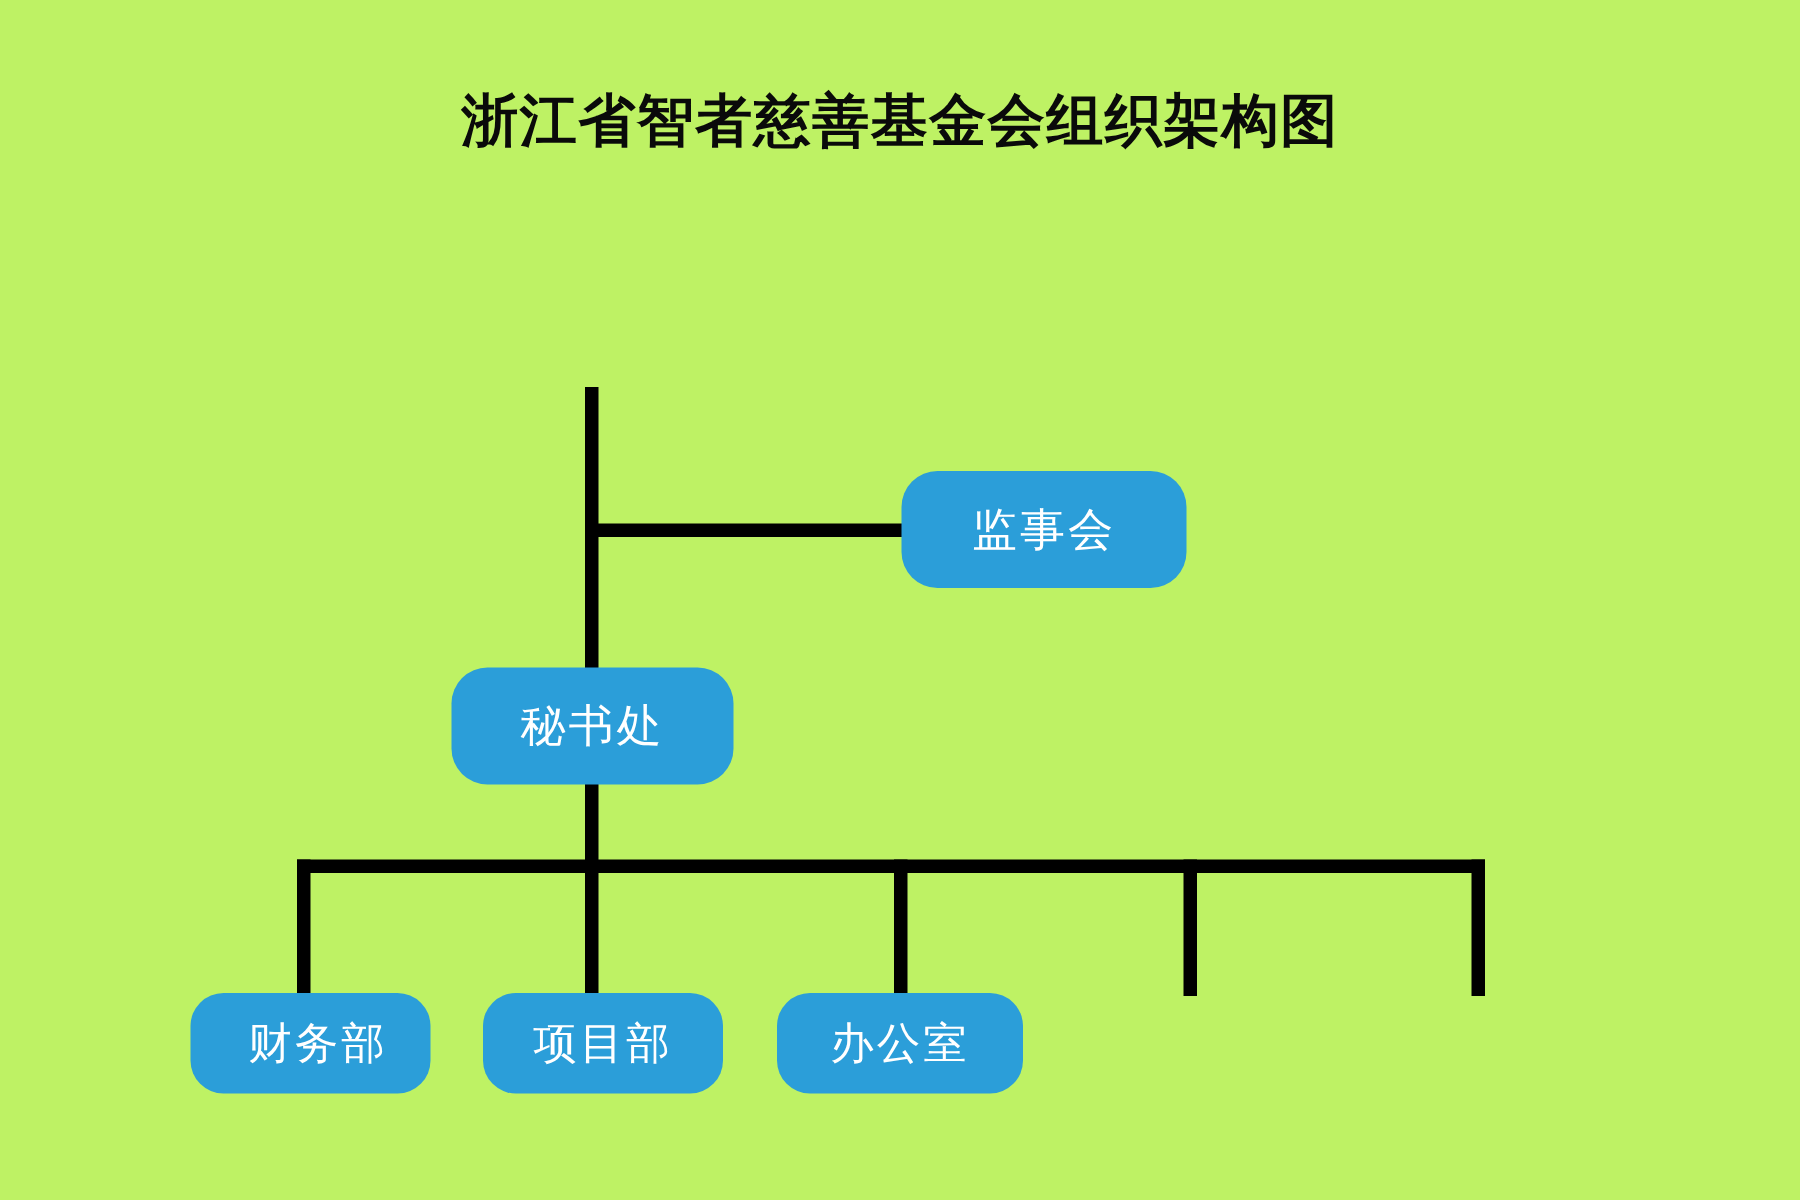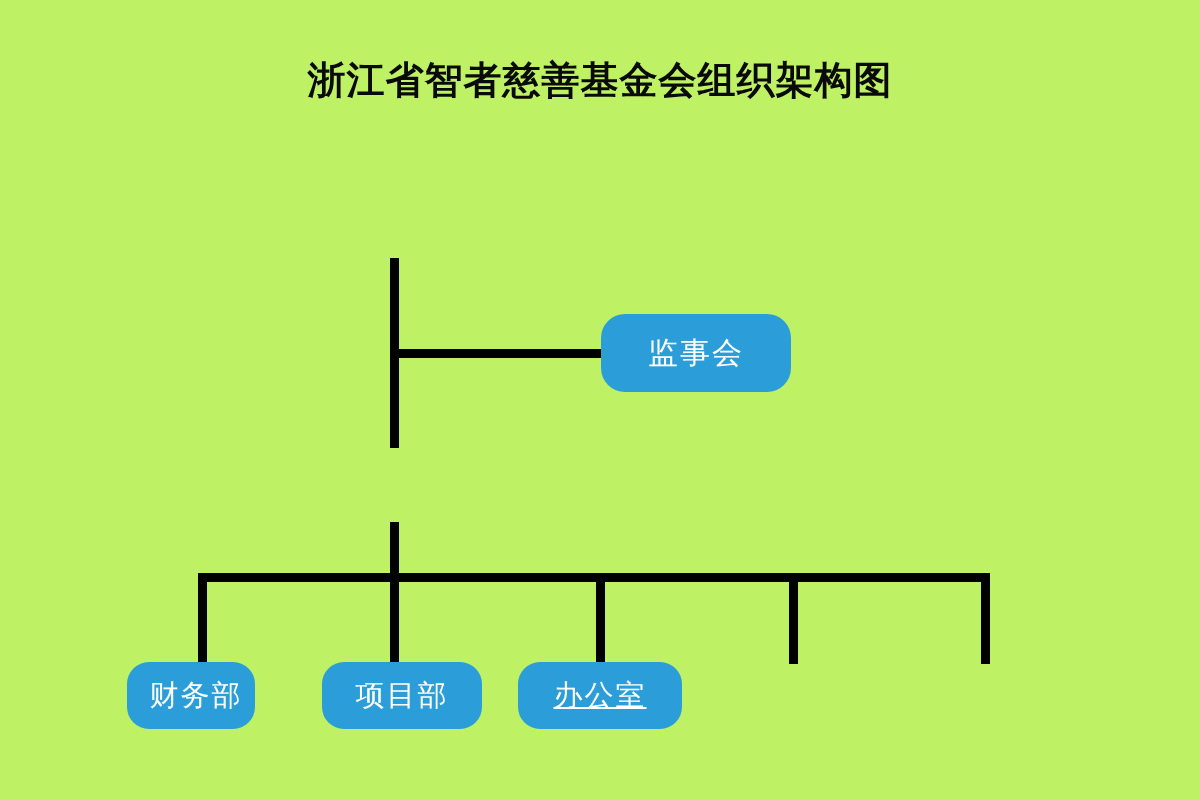--- a/index.html
+++ b/index.html
@@ -42,23 +42,23 @@
   .connector {
     position: absolute;
     background: #000000;
   }
   
   .node-board       { left: 300px; top: 182px; width: 190px; height: 78px; }
   .node-supervisors { left: 601px; top: 314px; width: 190px; height: 78px; text-align: center; }
   .node-secretariat { left: 301px; top: 445px; width: 188px; height: 78px; }
   
   .node-bottom { border-radius: 22px; height: 67px; top: 662px; font-size: 29px; }
-  .node-finance    { left: 127px; width: 128px; padding-left: 10px; }
+  .node-finance    { left: 127px; width: 160px; padding-left: 10px; }
   .node-projects   { left: 322px; width: 160px; }
-  .node-office     { left: 518px; width: 164px; text-decoration: underline; }
+  .node-office     { left: 518px; width: 164px; }
   .node-publicity  { left: 714px; width: 160px; }
   .node-volunteers { left: 908px; width: 160px; }
   
   .c-board-secretariat   { left: 390px; top: 258px; width: 9px;   height: 190px; }
   .c-supervisors-branch  { left: 394px; top: 349px; width: 208px; height: 9px;   }
   .c-secretariat-drop    { left: 390px; top: 522px; width: 9px;   height: 142px; }
   .c-distribution        { left: 198px; top: 573px; width: 792px; height: 9px;   }
   .c-drop-finance        { left: 198px; top: 573px; width: 9px;   height: 91px;  }
   .c-drop-office         { left: 596px; top: 573px; width: 9px;   height: 91px;  }
   .c-drop-publicity      { left: 789px; top: 573px; width: 9px;   height: 91px;  }
@@ -76,20 +76,21 @@
   <div class="connector c-secretariat-drop"></div>
   <div class="connector c-distribution"></div>
   <div class="connector c-drop-finance"></div>
   <div class="connector c-drop-office"></div>
   <div class="connector c-drop-publicity"></div>
   <div class="connector c-drop-volunteers"></div>
 
 
   <div class="node node-supervisors">监事会</div>
 
+  <div class="node node-secretariat">秘书处</div>
 
   <div class="node node-bottom node-finance">财务部</div>
 
   <div class="node node-bottom node-projects">项目部</div>
 
   <div class="node node-bottom node-office">办公室</div>
 
 
 
 </div>

